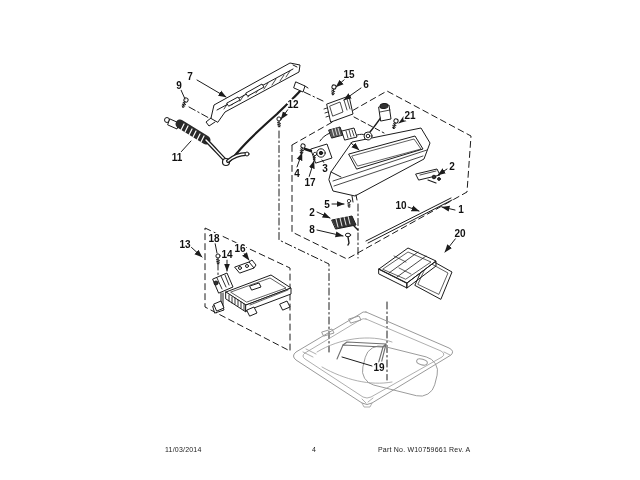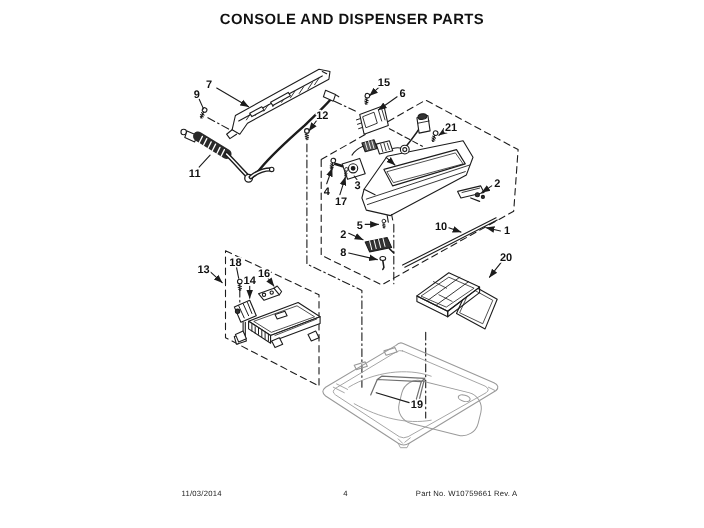--- a/index.html
+++ b/index.html
@@ -13,21 +13,20 @@
   .f-page{left:312px;}
   .f-part{left:378px;}
   svg text.lbl{font-family:"Liberation Sans", sans-serif;font-size:10px;font-weight:bold;
                fill:#111;paint-order:stroke;stroke:#ffffff;stroke-width:3px;text-anchor:middle;}
 </style>
 </head>
 <body>
 
 <div class="page">
 
-  <h1 class="title">CONSOLE AND DISPENSER PARTS</h1>
 
   <svg class="diagram" width="640" height="480" viewBox="0 0 640 480" fill="none" stroke="#1c1c1c" stroke-width="1" stroke-linecap="round" stroke-linejoin="round">
 
     <defs>
       <marker id="ah" markerWidth="9" markerHeight="8" refX="7.5" refY="4" orient="auto">
         <path d="M0,1 L8,4 L0,7 Z" fill="#1c1c1c" stroke="none"></path>
       </marker>
       <g id="scr">
         <circle cx="0" cy="0" r="2.1" fill="#fff"></circle>
         <path d="M0,2 L0,8 M-1.5,3.4 L1.5,4.4 M-1.5,5.2 L1.5,6.2 M-1,7 L1,7.6"></path>

